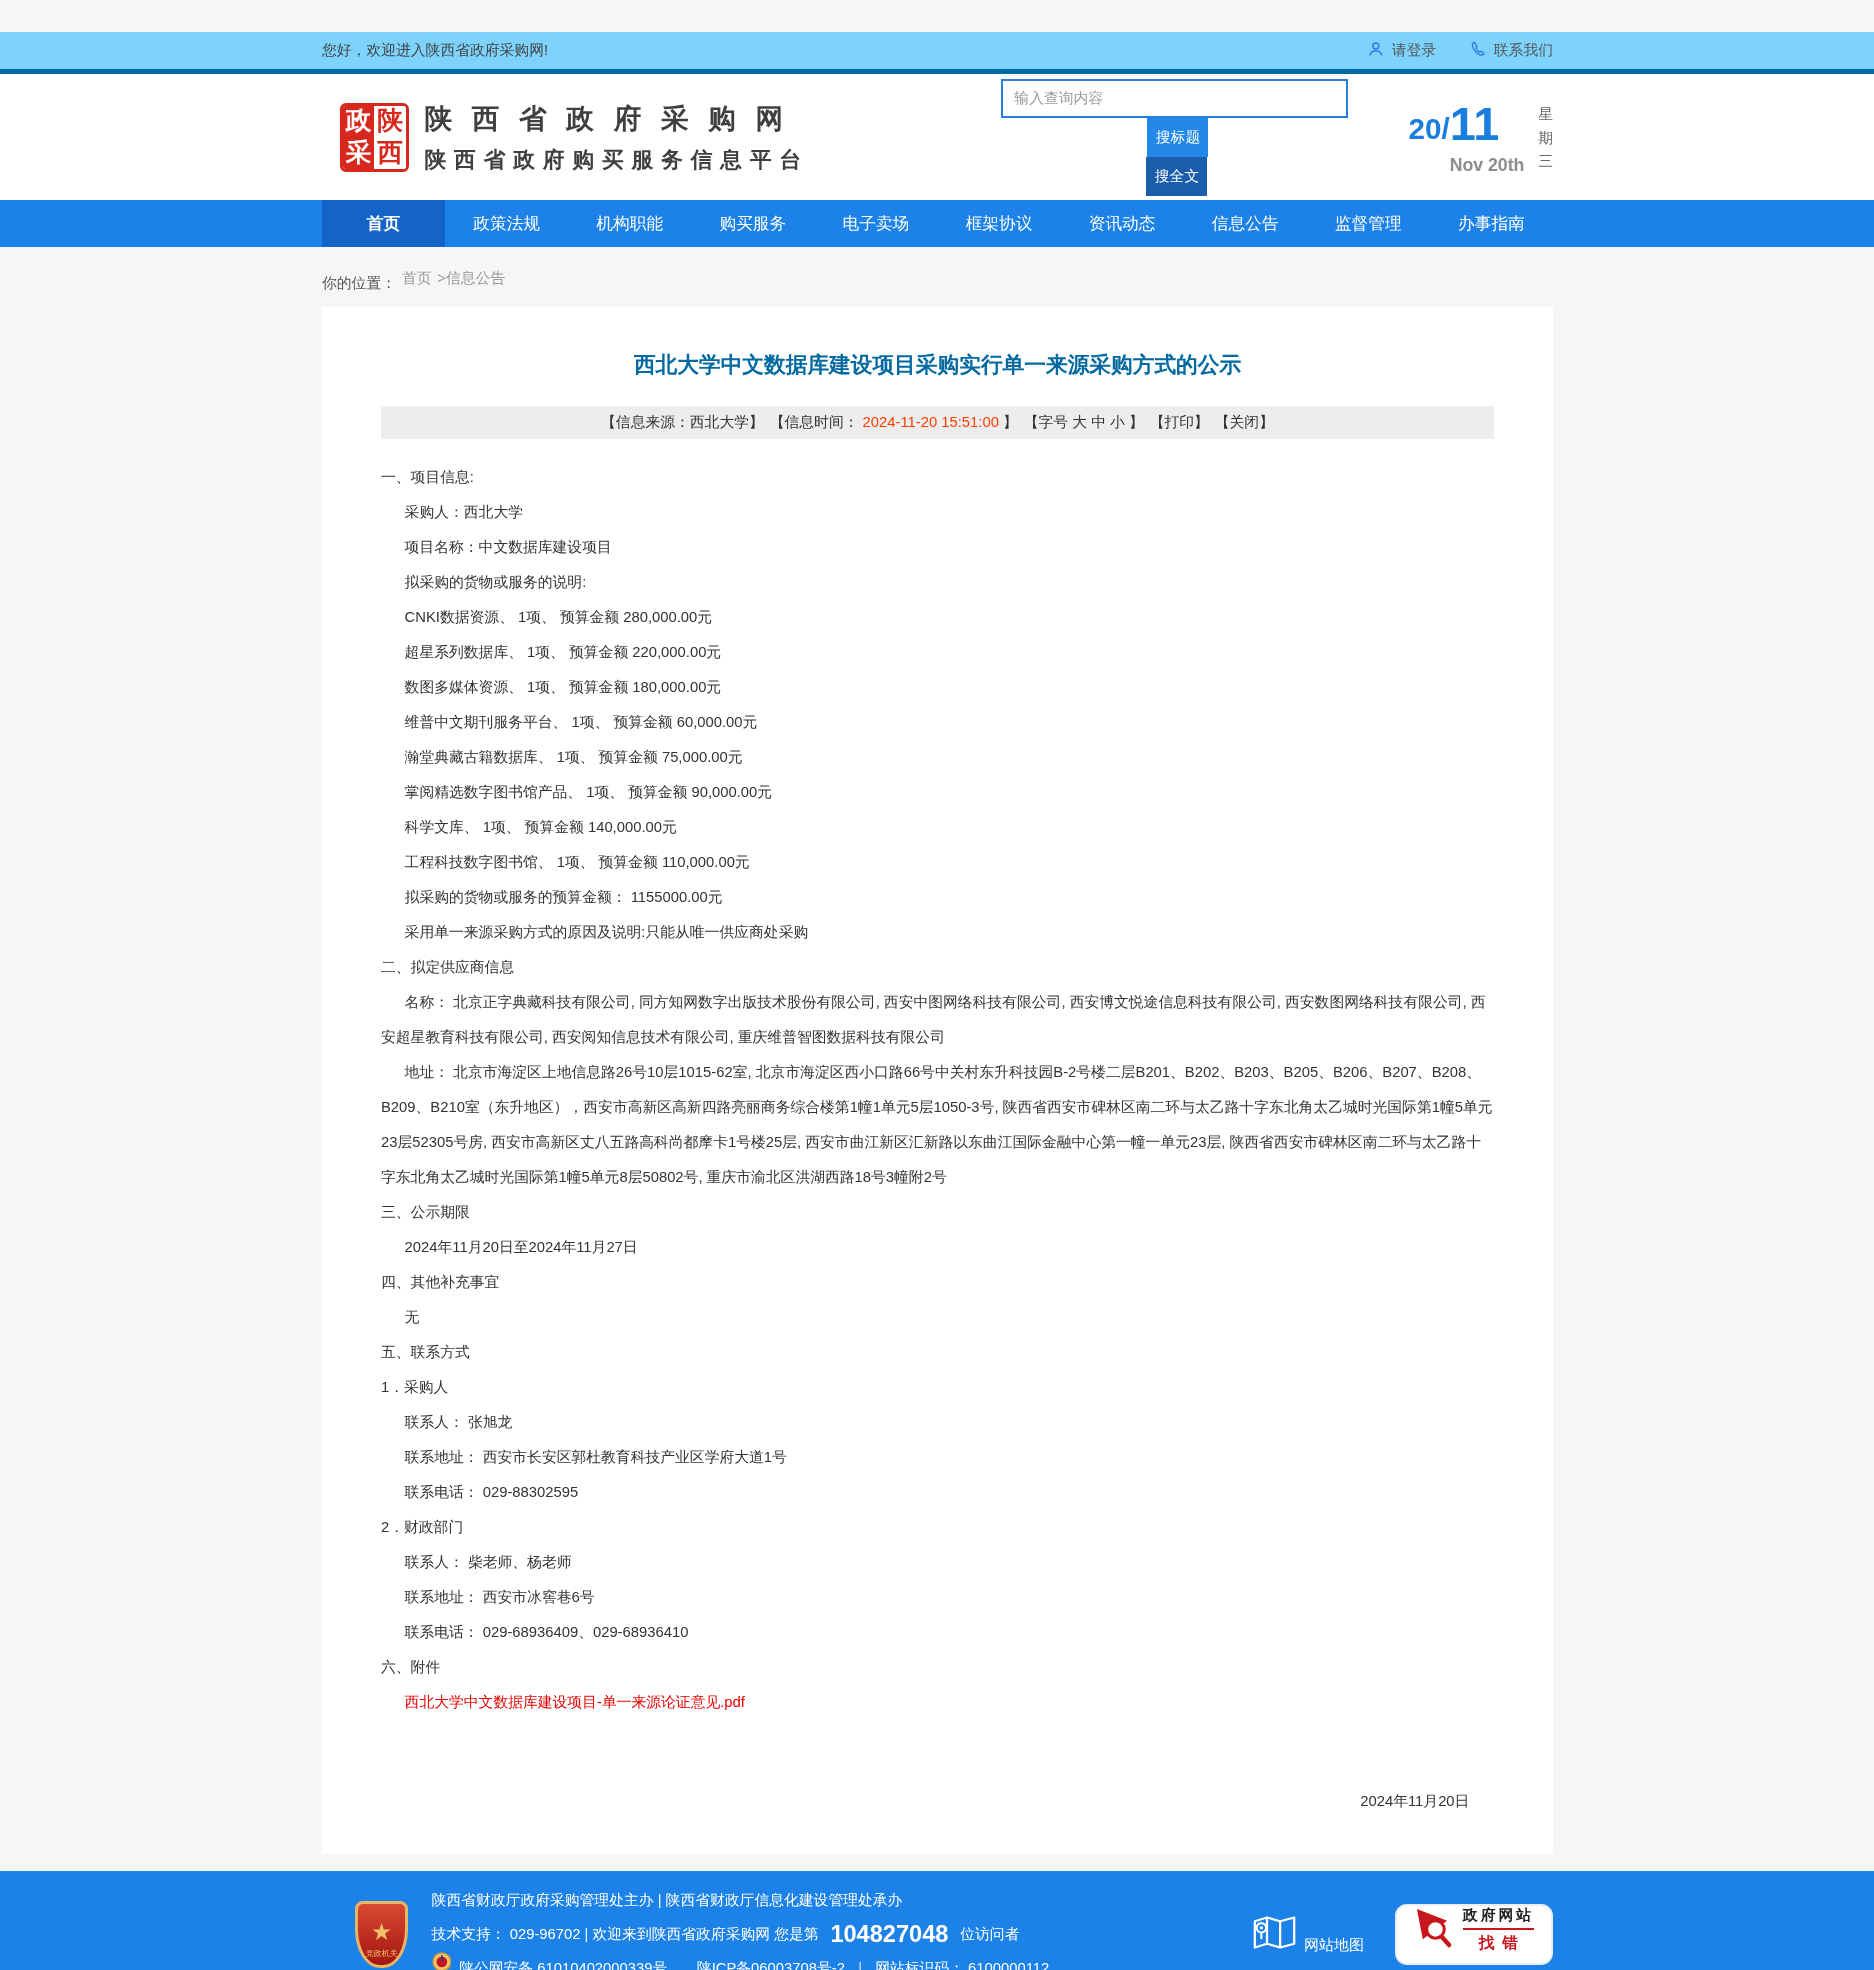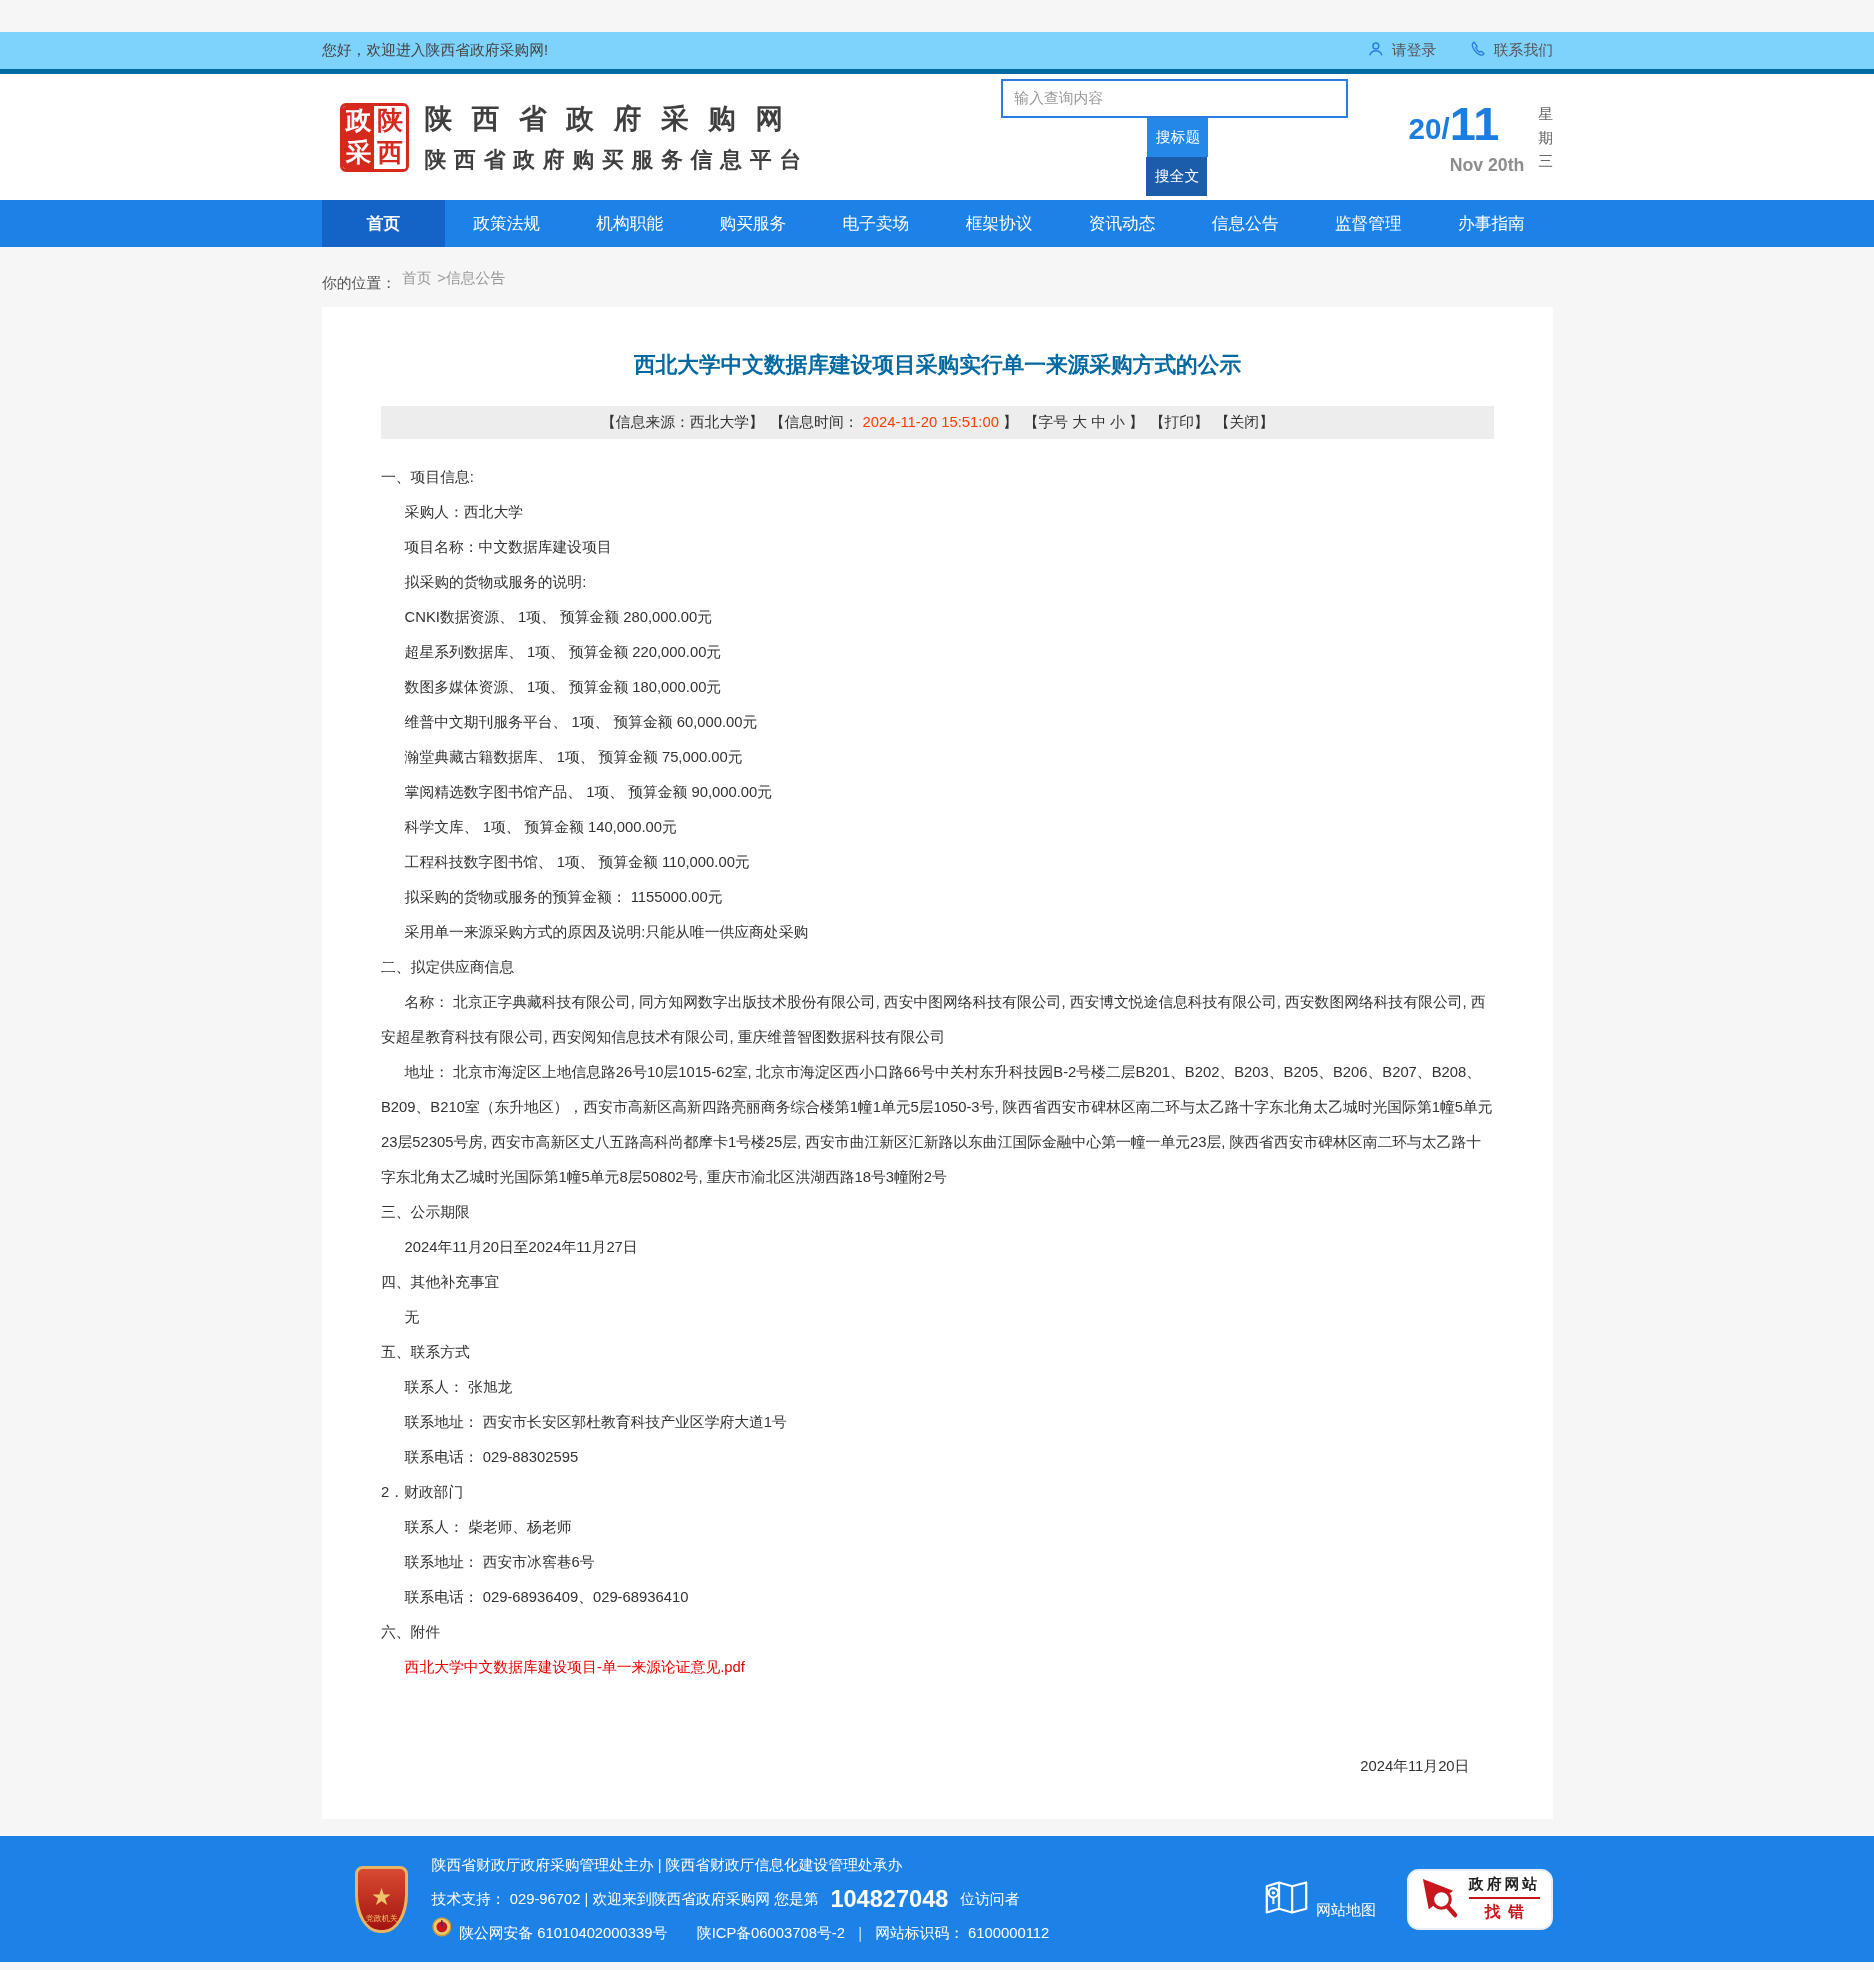--- a/index.html
+++ b/index.html
@@ -83,21 +83,21 @@
         border-radius:7.9px 7.9px 46% 46% / 7.9px 7.9px 58% 58%;
         display:flex;flex-direction:column;align-items:center;justify-content:flex-end;}
   .shield .star{color:#f0c36a;font-size:23.6px;line-height:1;margin-bottom:3.9px;}
   .shield .shield-label{color:#f0c36a;font-size:8.9px;line-height:1;margin-bottom:6.9px;white-space:nowrap;transform:scale(.9);}
   .footer-mid{margin-left:23.6px;color:#fff;}
   .footer-line{font-size:14.8px;line-height:34px;display:flex;align-items:center;gap:7.9px;white-space:nowrap;}
   .visitors{font-size:23.6px;font-weight:bold;margin:0 3.9px;}
   .footer-line a{color:#fff;text-decoration:none;cursor:pointer;}
   .footer-right{margin-left:auto;display:flex;align-items:center;gap:33px;margin-right:2px;}
   .sitemap{display:flex;align-items:flex-end;gap:7px;color:#fff;font-size:15px;cursor:pointer;}
-  .err-badge{background:#fff;border-radius:9.9px;width:142px;height:57px;display:flex;align-items:center;
+  .err-badge{background:#fff;border-radius:9.9px;width:154px;height:57px;display:flex;
         justify-content:center;gap:9.9px;cursor:pointer;box-shadow:inset 0 0 0 2px #fff,0 0 0 2px #e9eef5;}
   .err-texts{display:flex;flex-direction:column;align-items:center;}
   .err-t1{font-size:14.8px;font-weight:bold;color:#222;letter-spacing:3px;border-bottom:2px solid #c8161e;padding-bottom:3px;}
   .err-t2{font-size:15.8px;font-weight:bold;color:#c8161e;letter-spacing:7.9px;margin-top:3px;text-indent:7.9px;}
 </style>
 </head>
 <body>
 
 <div class="topbar">
   <div class="container">
@@ -239,20 +239,21 @@
       <p class="article-p p-ind1">拟采购的货物或服务的预算金额： 1155000.00元</p>
       <p class="article-p p-ind1">采用单一来源采购方式的原因及说明:只能从唯一供应商处采购</p>
       <p class="article-p">二、拟定供应商信息</p>
       <p class="article-p p-ind1">名称： 北京正字典藏科技有限公司, 同方知网数字出版技术股份有限公司, 西安中图网络科技有限公司, 西安博文悦途信息科技有限公司, 西安数图网络科技有限公司, 西安超星教育科技有限公司, 西安阅知信息技术有限公司, 重庆维普智图数据科技有限公司</p>
       <p class="article-p p-ind1">地址： 北京市海淀区上地信息路26号10层1015-62室, 北京市海淀区西小口路66号中关村东升科技园B-2号楼二层B201、B202、B203、B205、B206、B207、B208、B209、B210室（东升地区），西安市高新区高新四路亮丽商务综合楼第1幢1单元5层1050-3号, 陕西省西安市碑林区南二环与太乙路十字东北角太乙城时光国际第1幢5单元 23层52305号房, 西安市高新区丈八五路高科尚都摩卡1号楼25层, 西安市曲江新区汇新路以东曲江国际金融中心第一幢一单元23层, 陕西省西安市碑林区南二环与太乙路十字东北角太乙城时光国际第1幢5单元8层50802号, 重庆市渝北区洪湖西路18号3幢附2号</p>
       <p class="article-p">三、公示期限</p>
       <p class="article-p p-ind1">2024年11月20日至2024年11月27日</p>
       <p class="article-p">四、其他补充事宜</p>
       <p class="article-p p-ind1">无</p>
       <p class="article-p">五、联系方式</p>
+      <p class="article-p">1．采购人</p>
       <p class="article-p p-ind1">联系人： 张旭龙</p>
       <p class="article-p p-ind1">联系地址： 西安市长安区郭杜教育科技产业区学府大道1号</p>
       <p class="article-p p-ind1">联系电话： 029-88302595</p>
       <p class="article-p">2．财政部门</p>
       <p class="article-p p-ind1">联系人： 柴老师、杨老师</p>
       <p class="article-p p-ind1">联系地址： 西安市冰窖巷6号</p>
       <p class="article-p p-ind1">联系电话： 029-68936409、029-68936410</p>
       <p class="article-p">六、附件</p>
       <p class="article-p p-ind1"><a class="p-link" href="#">西北大学中文数据库建设项目-单一来源论证意见.pdf</a></p>
   </div>

